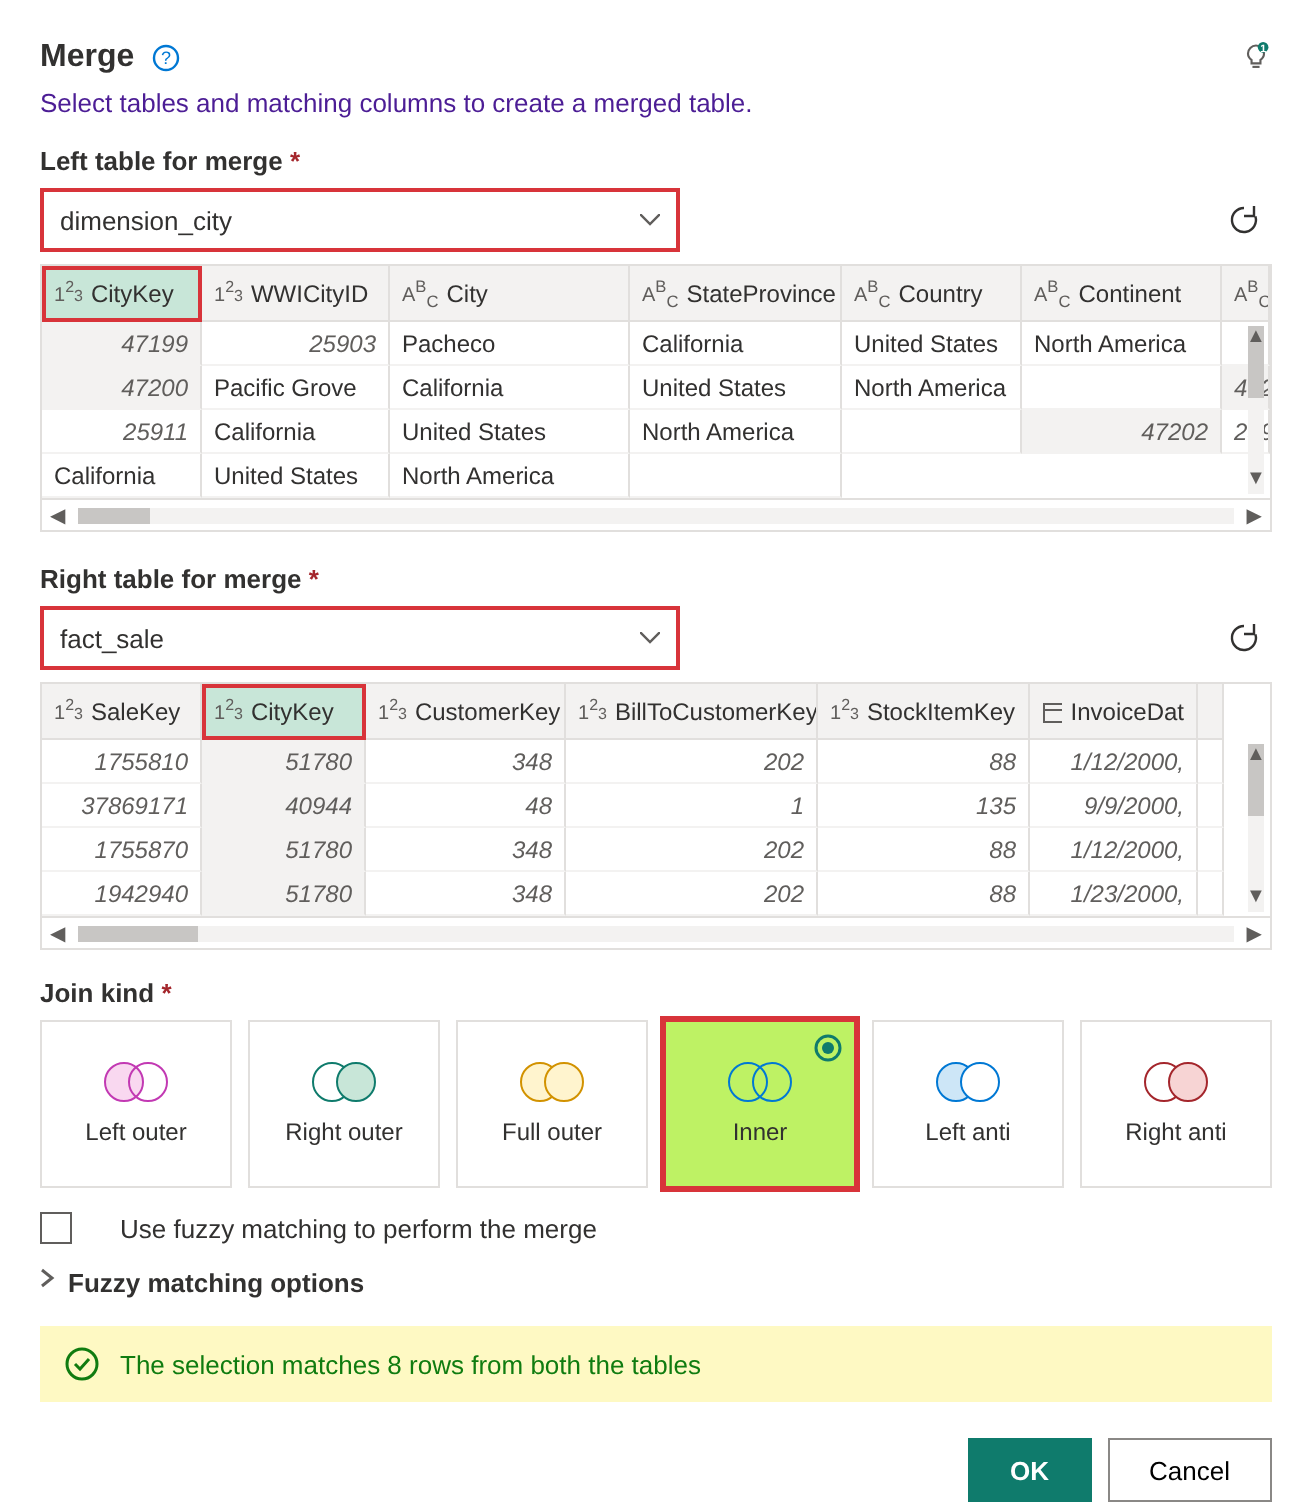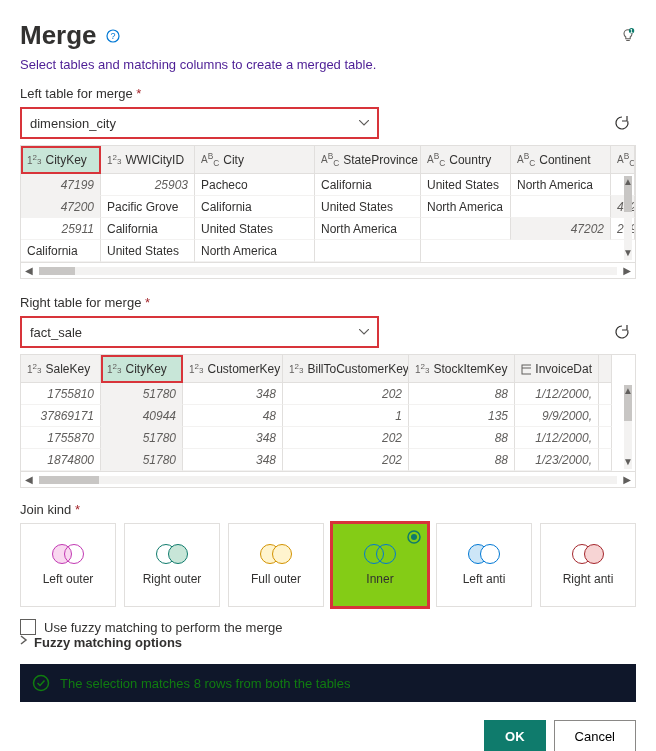--- a/index.html
+++ b/index.html
@@ -1,26 +1,26 @@
 <!DOCTYPE html>
 <html><head>
 <meta charset="utf-8">
 <style>
 * { box-sizing: border-box; margin: 0; padding: 0; font-family: "Segoe UI", Arial, sans-serif; }
 body { background: #fff; padding: 20px; font-size: 13px; color: #323130; width: 656px; }
 .header { display: flex; align-items: center; justify-content: space-between; margin-bottom: 6px; }
 .title-row { display: flex; align-items: center; gap: 8px; }
-.title { font-size: 26px; font-weight: 600; }
+.title { font-size: 16px; font-weight: 600; }
 .help-icon, .bulb-icon { width: 16px; height: 16px; display: flex; align-items: center; justify-content: center; }
 .subtitle { color: #4c1d95; margin-bottom: 14px; }
-.section-label { font-weight: 400; margin-bottom: 6px; }
+.section-label { font-weight: 700; margin-bottom: 6px; }
 .req { color: #a4262c; }
 .row-top { display: flex; align-items: center; justify-content: space-between; gap: 8px; margin-bottom: 6px; }
 .dropdown { width: 320px; height: 32px; border: 1px solid #8a8886; background: #fff; display: flex; align-items: center; justify-content: space-between; padding: 0 8px; font-size: 13px; }
-.dropdown.highlight { border: 2px solid #d8343a; width: 359px; }
+.dropdown.highlight { border: 2px solid #d8343a; width: 320px; }
 .refresh-btn { width: 28px; height: 28px; display: flex; align-items: center; justify-content: center; cursor: pointer; }
 .table-wrap { border: 1px solid #e1dfdd; margin-bottom: 2px; position: relative; }
 .grid { display: grid; font-size: 12px; }
 .grid-left { grid-template-columns: 80px 94px 120px 106px 90px 100px 24px; }
 .grid-right { grid-template-columns: 80px 82px 100px 126px 106px 84px 12px; }
 .hdr { background: #f3f2f1; border-right: 1px solid #e1dfdd; border-bottom: 1px solid #e1dfdd; padding: 4px 6px; display: flex; align-items: center; gap: 4px; height: 28px; white-space: nowrap; overflow: hidden; }
 .hdr.selected { background: #c8e6d8; }
 .hdr.highlight-border { outline: 2px solid #d8343a; outline-offset: -2px; z-index: 2; position: relative; }
 .cell { border-right: 1px solid #e1dfdd; border-bottom: 1px solid #f3f2f1; padding: 4px 6px; height: 22px; background: #fff; white-space: nowrap; overflow: hidden; }
 .cell.num { text-align: right; font-style: italic; color: #605e5c; }
@@ -32,30 +32,30 @@
 .sb-track { flex: 1; height: 8px; background: #f3f2f1; margin: 0 6px; position: relative; }
 .sb-thumb { position: absolute; height: 8px; background: #c8c6c4; }
 .sb-thumb.t1 { left: 0; width: 36px; }
 .sb-thumb.t2 { left: 0; width: 60px; }
 .tri { color: #605e5c; font-size: 10px; }
 .vbar { position: absolute; right: 3px; top: 30px; bottom: 18px; width: 8px; background: #f3f2f1; }
 .vthumb { position: absolute; top: 0; width: 8px; height: 36px; background: #c8c6c4; }
 .side-tri { position: absolute; right: 2px; width: 10px; font-size: 10px; color: #605e5c; text-align: center; }
 .join-cards { display: flex; gap: 8px; margin-bottom: 12px; margin-top: 6px; }
 .join-card { flex: 1; height: 84px; border: 1px solid #e1dfdd; display: flex; flex-direction: column; align-items: center; justify-content: center; gap: 8px; position: relative; cursor: pointer; font-size: 12px; text-align: center; }
-.join-card.selected { background: #84cc16; }
+.join-card.selected { background: #bef264; }
 .join-card.highlight { outline: 3px solid #d8343a; outline-offset: -1px; }
 .radio-dot { position: absolute; top: 6px; right: 6px; }
 .venn { display: flex; align-items: center; }
 .circle { width: 20px; height: 20px; border-radius: 50%; border: 1.5px solid; }
 .circle.r { margin-left: -8px; }
-.checkbox-row { display: flex; align-items: center; gap: 8px; }
+.checkbox-row { display: flex; align-items: center; gap: 24px; margin-bottom: 12px; }
 .chkbox { width: 16px; height: 16px; border: 1px solid #605e5c; }
 .expand-row { display: flex; align-items: flex-start; gap: 6px; font-weight: 600; margin-bottom: 14px; cursor: pointer; }
-.success-bar { background: #0f172a; padding: 10px 12px; display: flex; align-items: center; gap: 10px; color: #107c10; margin-bottom: 18px; }
+.success-bar { background: #fef9c3; padding: 10px 12px; display: flex; align-items: center; gap: 10px; color: #107c10; margin-bottom: 18px; }
 .btn-row { display: flex; justify-content: flex-end; gap: 8px; }
 .btn { height: 32px; padding: 0 20px; font-size: 13px; border: 1px solid #8a8886; background: #fff; cursor: pointer; }
 .btn.primary { background: #0f7b6c; color: #fff; border-color: #0f7b6c; font-weight: 600; }
 svg { display: block; }
 </style>
 </head>
 <body>
 
 <div class="header">
   <div class="title-row">
@@ -225,21 +225,21 @@
       <div class="cell num">135</div>
       <div class="cell num">9/9/2000,</div>
       <div class="cell"></div>
     <div class="cell num">1755870</div>
       <div class="cell num sel">51780</div>
       <div class="cell num">348</div>
       <div class="cell num">202</div>
       <div class="cell num">88</div>
       <div class="cell num">1/12/2000,</div>
       <div class="cell"></div>
-    <div class="cell num">1874800</div>
+    <div class="cell num">1942940</div>
       <div class="cell num sel">51780</div>
       <div class="cell num">348</div>
       <div class="cell num">202</div>
       <div class="cell num">88</div>
       <div class="cell num">1/23/2000,</div>
       <div class="cell"></div>
   </div>
   <div class="scroll-foot">
       <span class="tri">◀</span>
       <div class="sb-track">

